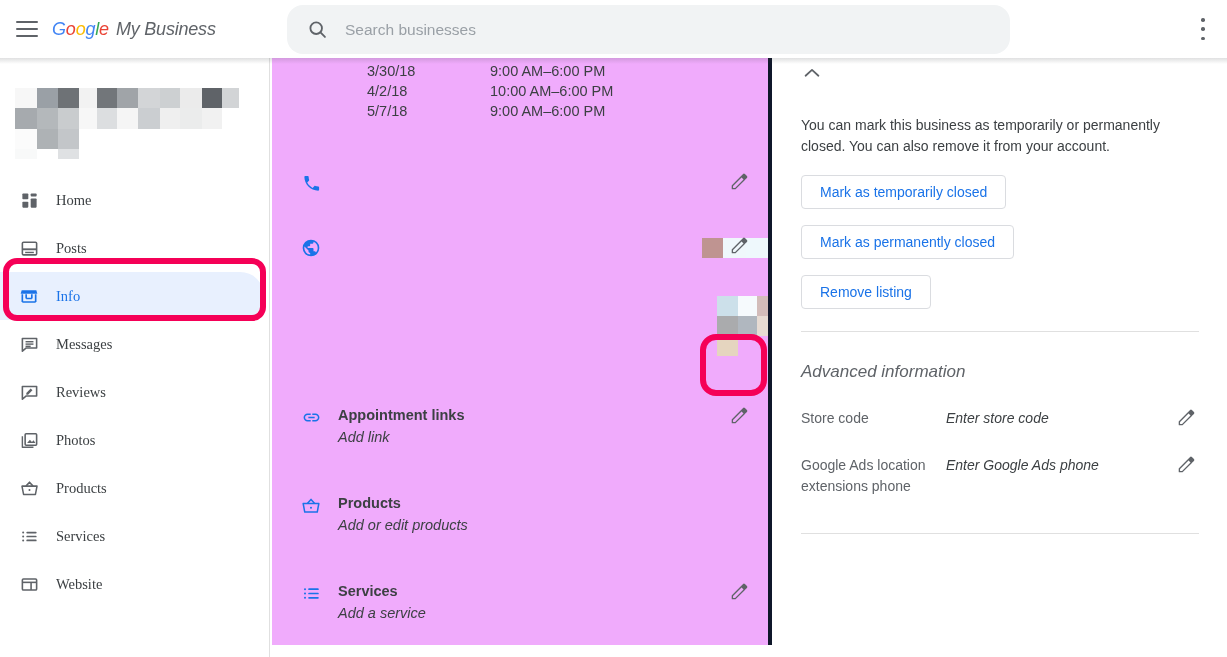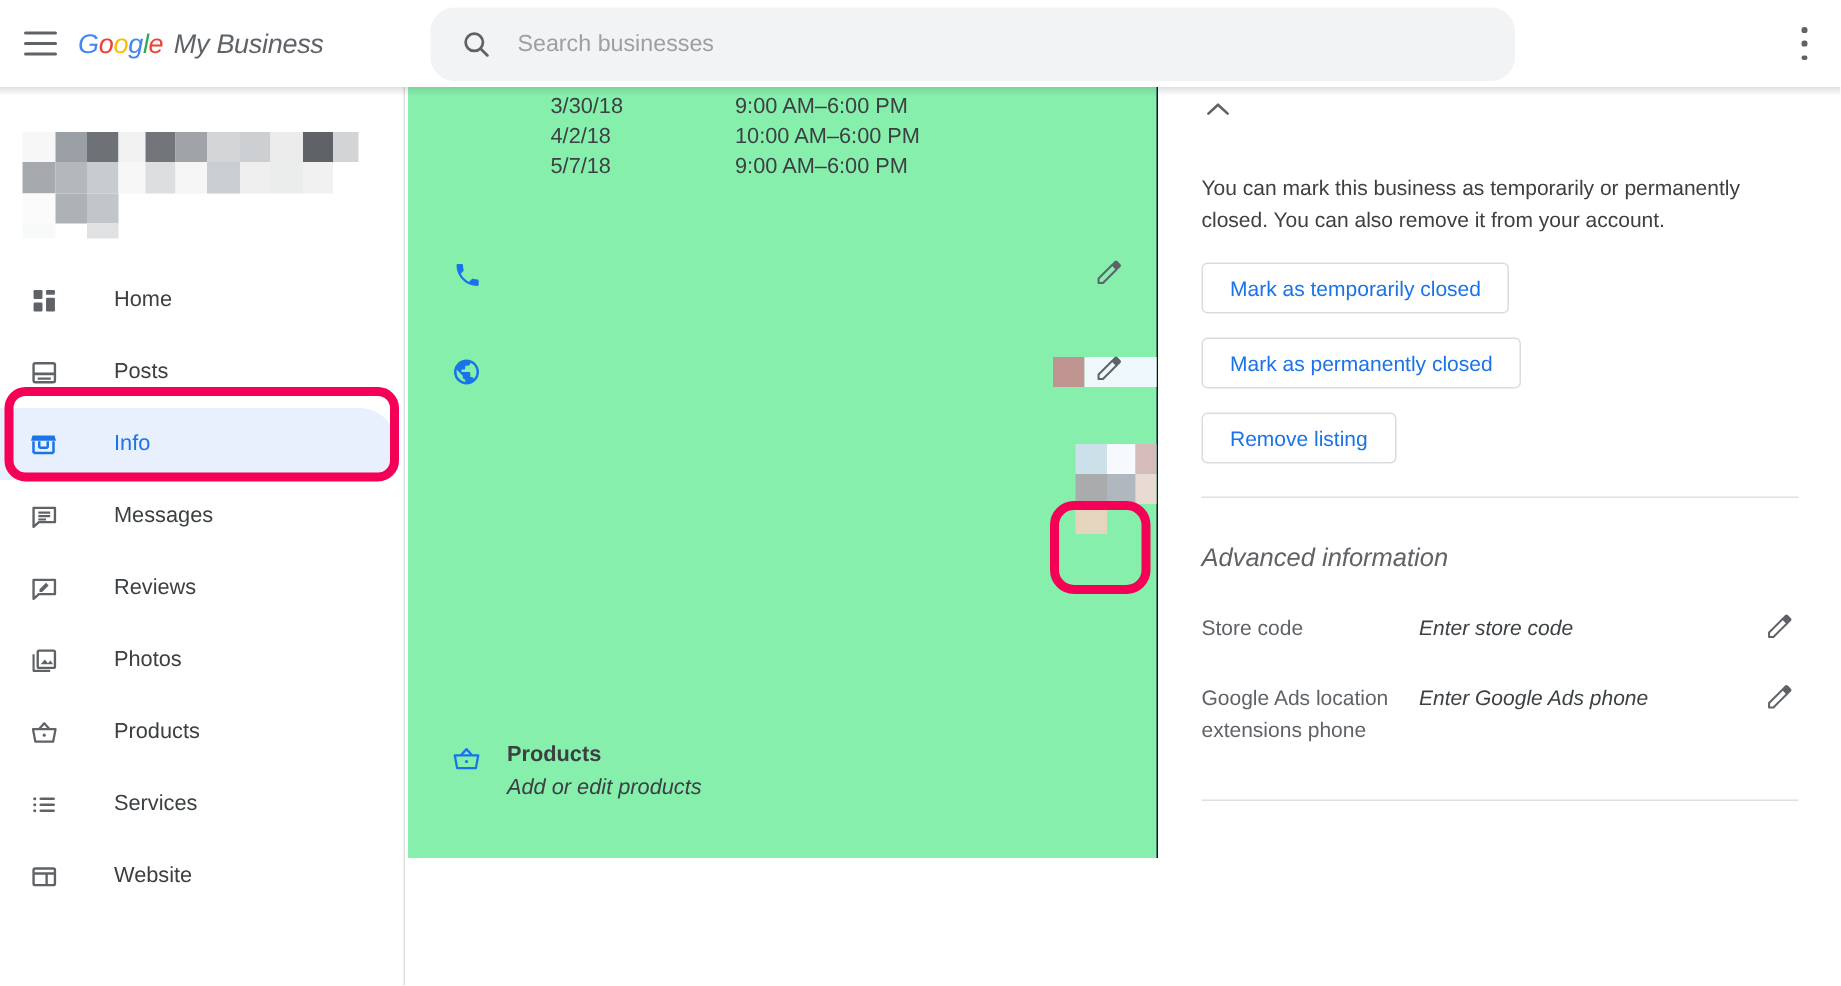--- a/index.html
+++ b/index.html
@@ -62,43 +62,43 @@
   }
   .biz-name-redacted { position:absolute; left:8px; top:30px; width:222px; height:62px; }
   .rblock { position:absolute; }
 
   .navlist { position:absolute; top:118px; left:0; width:270px; }
   .navitem {
     position:relative; height:48px; display:flex; align-items:center;
     cursor:pointer; padding-left:14px;
   }
   .navitem .nicon { width:30px; display:flex; align-items:center; justify-content:center; color:#5f6368; }
-  .navitem .nlabel { margin-left:32px; font-size:14.5px; color:#3c4043; }
+  .navitem .nlabel { margin-left:12px; font-size:14.5px; color:#3c4043;font-family:Liberation Serif, serif; }
   .navitem.active {
     background:#e8f0fe;
     border-top-right-radius:24px; border-bottom-right-radius:24px;
     margin-right:6px;
   }
   .navitem.active .nicon { color:#1a73e8; }
   .navitem.active .nlabel { color:#1a73e8; font-weight:500; }
 
   
   .hl {
     position:absolute; border:6px solid #F50057; border-radius:14px;
     pointer-events:none; z-index:30;
   }
   .hl2 {
     position:absolute; border:6px solid #F50057; border-radius:16px;
     pointer-events:none; z-index:30;
   }
 
   
   .maincol {
-    position:absolute; top:58px; left:272px; width:500px; height:514px;
-    background:#86efac; border-right:1px solid #0f172a; overflow:hidden;
+    position:absolute; top:58px; left:272px; width:500px; height:587px;
+    background:#f0abfc; border-right:4px solid #0f172a; overflow:hidden;
   }
   .hours-table { position:absolute; left:95px; top:3px; font-size:14.5px; color:#3c4043; }
   .hours-row { display:flex; height:20px; line-height:20px; }
   .hours-date { width:123px; }
   .hours-time { }
 
   .inforow { position:absolute; left:0; width:500px; display:flex; }
   .inforow .ricon { width:34px; margin-left:22px; display:flex; justify-content:center; padding-top:2px; color:#1a73e8; }
   .inforow .rbody { margin-left:10px; flex:1; }
   .rtitle { font-size:14.5px; font-weight:bold; color:#3c4043; line-height:19px; }
@@ -376,20 +376,37 @@
       <div class="rblock" style="left:21px;top:0;width:19px;height:20px;background:#f6fafd;"></div>
       <div class="rblock" style="left:40px;top:0;width:19px;height:20px;background:#d3bcba;"></div>
 
       <div class="rblock" style="left:0;top:20px;width:21px;height:20px;background:#aaabad;"></div>
       <div class="rblock" style="left:21px;top:20px;width:19px;height:20px;background:#b0b7bf;"></div>
       <div class="rblock" style="left:40px;top:20px;width:19px;height:20px;background:#e7dbd3;"></div>
 
       <div class="rblock" style="left:0;top:40px;width:21px;height:20px;background:#e5d5bf;"></div>
     </div>
 
+    <div class="inforow" style="top:348px;">
+      <span class="ricon">
+        <svg width="19" height="19" viewBox="0 0 24 24" fill="#1a73e8">
+          <path d="M3.9 12c0-1.71 1.39-3.1 3.1-3.1h4V7H7c-2.76 0-5 2.24-5 5s2.24 5 5 5h4v-1.9H7c-1.71 0-3.1-1.39-3.1-3.1zM8 13h8v-2H8v2zm9-6h-4v1.9h4c1.71 0 3.1 1.39 3.1 3.1s-1.39 3.1-3.1 3.1h-4V17h4c2.76 0 5-2.24 5-5s-2.24-5-5-5z"></path>
+        </svg>
+      </span>
+      <span class="rbody">
+        <div class="rtitle">Appointment links</div>
+        <div class="rsub">Add link</div>
+      </span>
+      <span class="pencil">
+        <svg width="19" height="19" viewBox="0 0 24 24" fill="none" stroke="#5f6368" stroke-width="1.7" stroke-linejoin="round">
+          <path d="M3 17.3V21h3.7L18.3 9.4l-3.7-3.7z"></path>
+          <path d="M20.8 6.9c.3-.3.3-.8 0-1.1l-2.6-2.6c-.3-.3-.8-.3-1.1 0l-1.8 1.8 3.7 3.7z" fill="#5f6368"></path>
+        </svg>
+      </span>
+    </div>
 
     <div class="inforow" style="top:436px;">
       <span class="ricon">
         <svg width="20" height="20" viewBox="0 0 24 24" fill="none" stroke="#1a73e8" stroke-width="1.8" stroke-linejoin="round">
           <path d="M2.6 9h18.8l-1.9 10.3H4.5z"></path>
           <path d="M7.6 9L12 4.1 16.4 9"></path>
           <circle cx="12" cy="14" r="1.25" fill="#1a73e8" stroke="none"></circle>
         </svg>
       </span>
       <span class="rbody">

